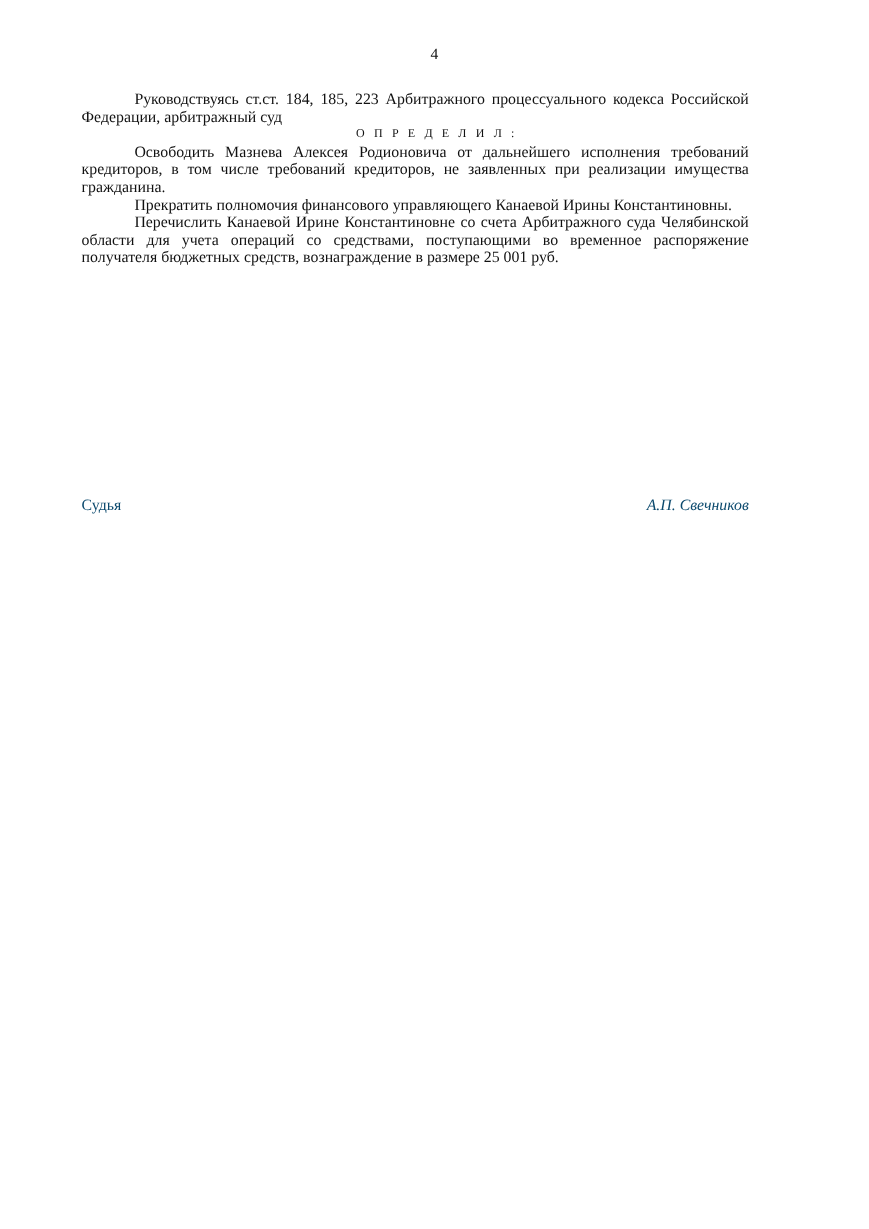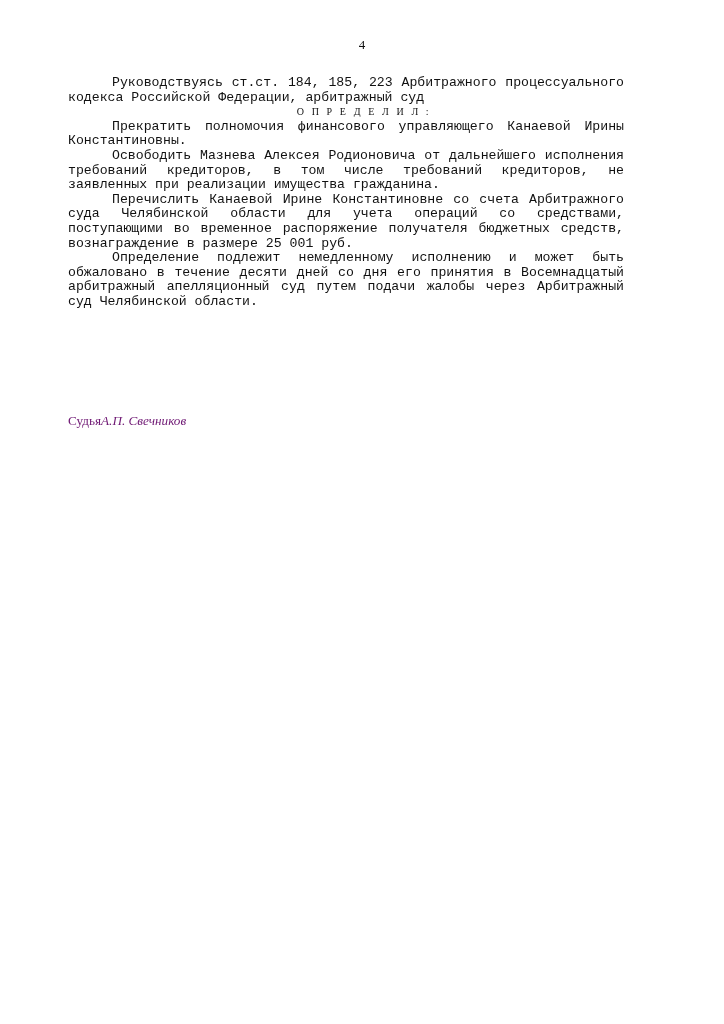--- a/index.html
+++ b/index.html
@@ -43,45 +43,44 @@
   }
 
   .para {
     margin: 0;
     font-size: 13.2px;
     line-height: 14.6px;
     text-align: justify;
     text-justify: inter-word;
     text-indent: 44px;
     color: #111111;
-    font-family: Liberation Mono, monospace;
   }
 
   .ruling-heading {
     margin: 0;
     font-size: 10px;
     line-height: 14.6px;
     text-align: center;
     text-indent: 0;
     letter-spacing: 2.6px;
     padding-left: 36px;
     color: #111111;
   }
 
   .signature-block {
     position: absolute;
     top: 413px;
     left: 68px;
     width: 556px;
     display: flex;
-    justify-content: flex-start;
+    justify-content: space-between;
     align-items: baseline;
     font-size: 13.2px;
     line-height: 15px;
-    color: #701a75;
+    color: #0c4a6e;
   }
 
   .sig-role {
     text-align: left;
     white-space: nowrap;
   }
 
   .sig-name {
     text-align: right;
     white-space: nowrap;
@@ -95,27 +94,26 @@
 
   <div class="page-number">4</div>
 
   <div class="doc-body">
 
     <p class="para">Руководствуясь ст.ст. 184, 185, 223 Арбитражного процессуального кодекса Российской Федерации, арбитражный суд</p>
 
     <p class="ruling-heading">О П Р Е Д Е Л И Л :</p>
 
 
+    <p class="para">Освободить Мазнева Алексея Родионовича от дальнейшего исполнения требований кредиторов, в том числе требований кредиторов, не заявленных при реализации имущества гражданина.</p>
+
     <p class="para">Прекратить полномочия финансового управляющего Канаевой Ирины Константиновны.</p>
-
-    <p class="para">Освободить Мазнева Алексея Родионовича от дальнейшего исполнения требований кредиторов, в том числе требований кредиторов, не заявленных при реализации имущества гражданина.</p>
 
     <p class="para">Перечислить Канаевой Ирине Константиновне со счета Арбитражного суда Челябинской области для учета операций со средствами, поступающими во временное распоряжение получателя бюджетных средств, вознаграждение в размере 25 001 руб.</p>
 
-    <p class="para">Определение подлежит немедленному исполнению и может быть обжаловано в течение десяти дней со дня его принятия в Восемнадцатый арбитражный апелляционный суд путем подачи жалобы через Арбитражный суд Челябинской области.</p>
 
   </div>
 
   <div class="signature-block">
     <span class="sig-role">Судья</span>
     <span class="sig-name">А.П. Свечников</span>
   </div>
 
 </div>
 

